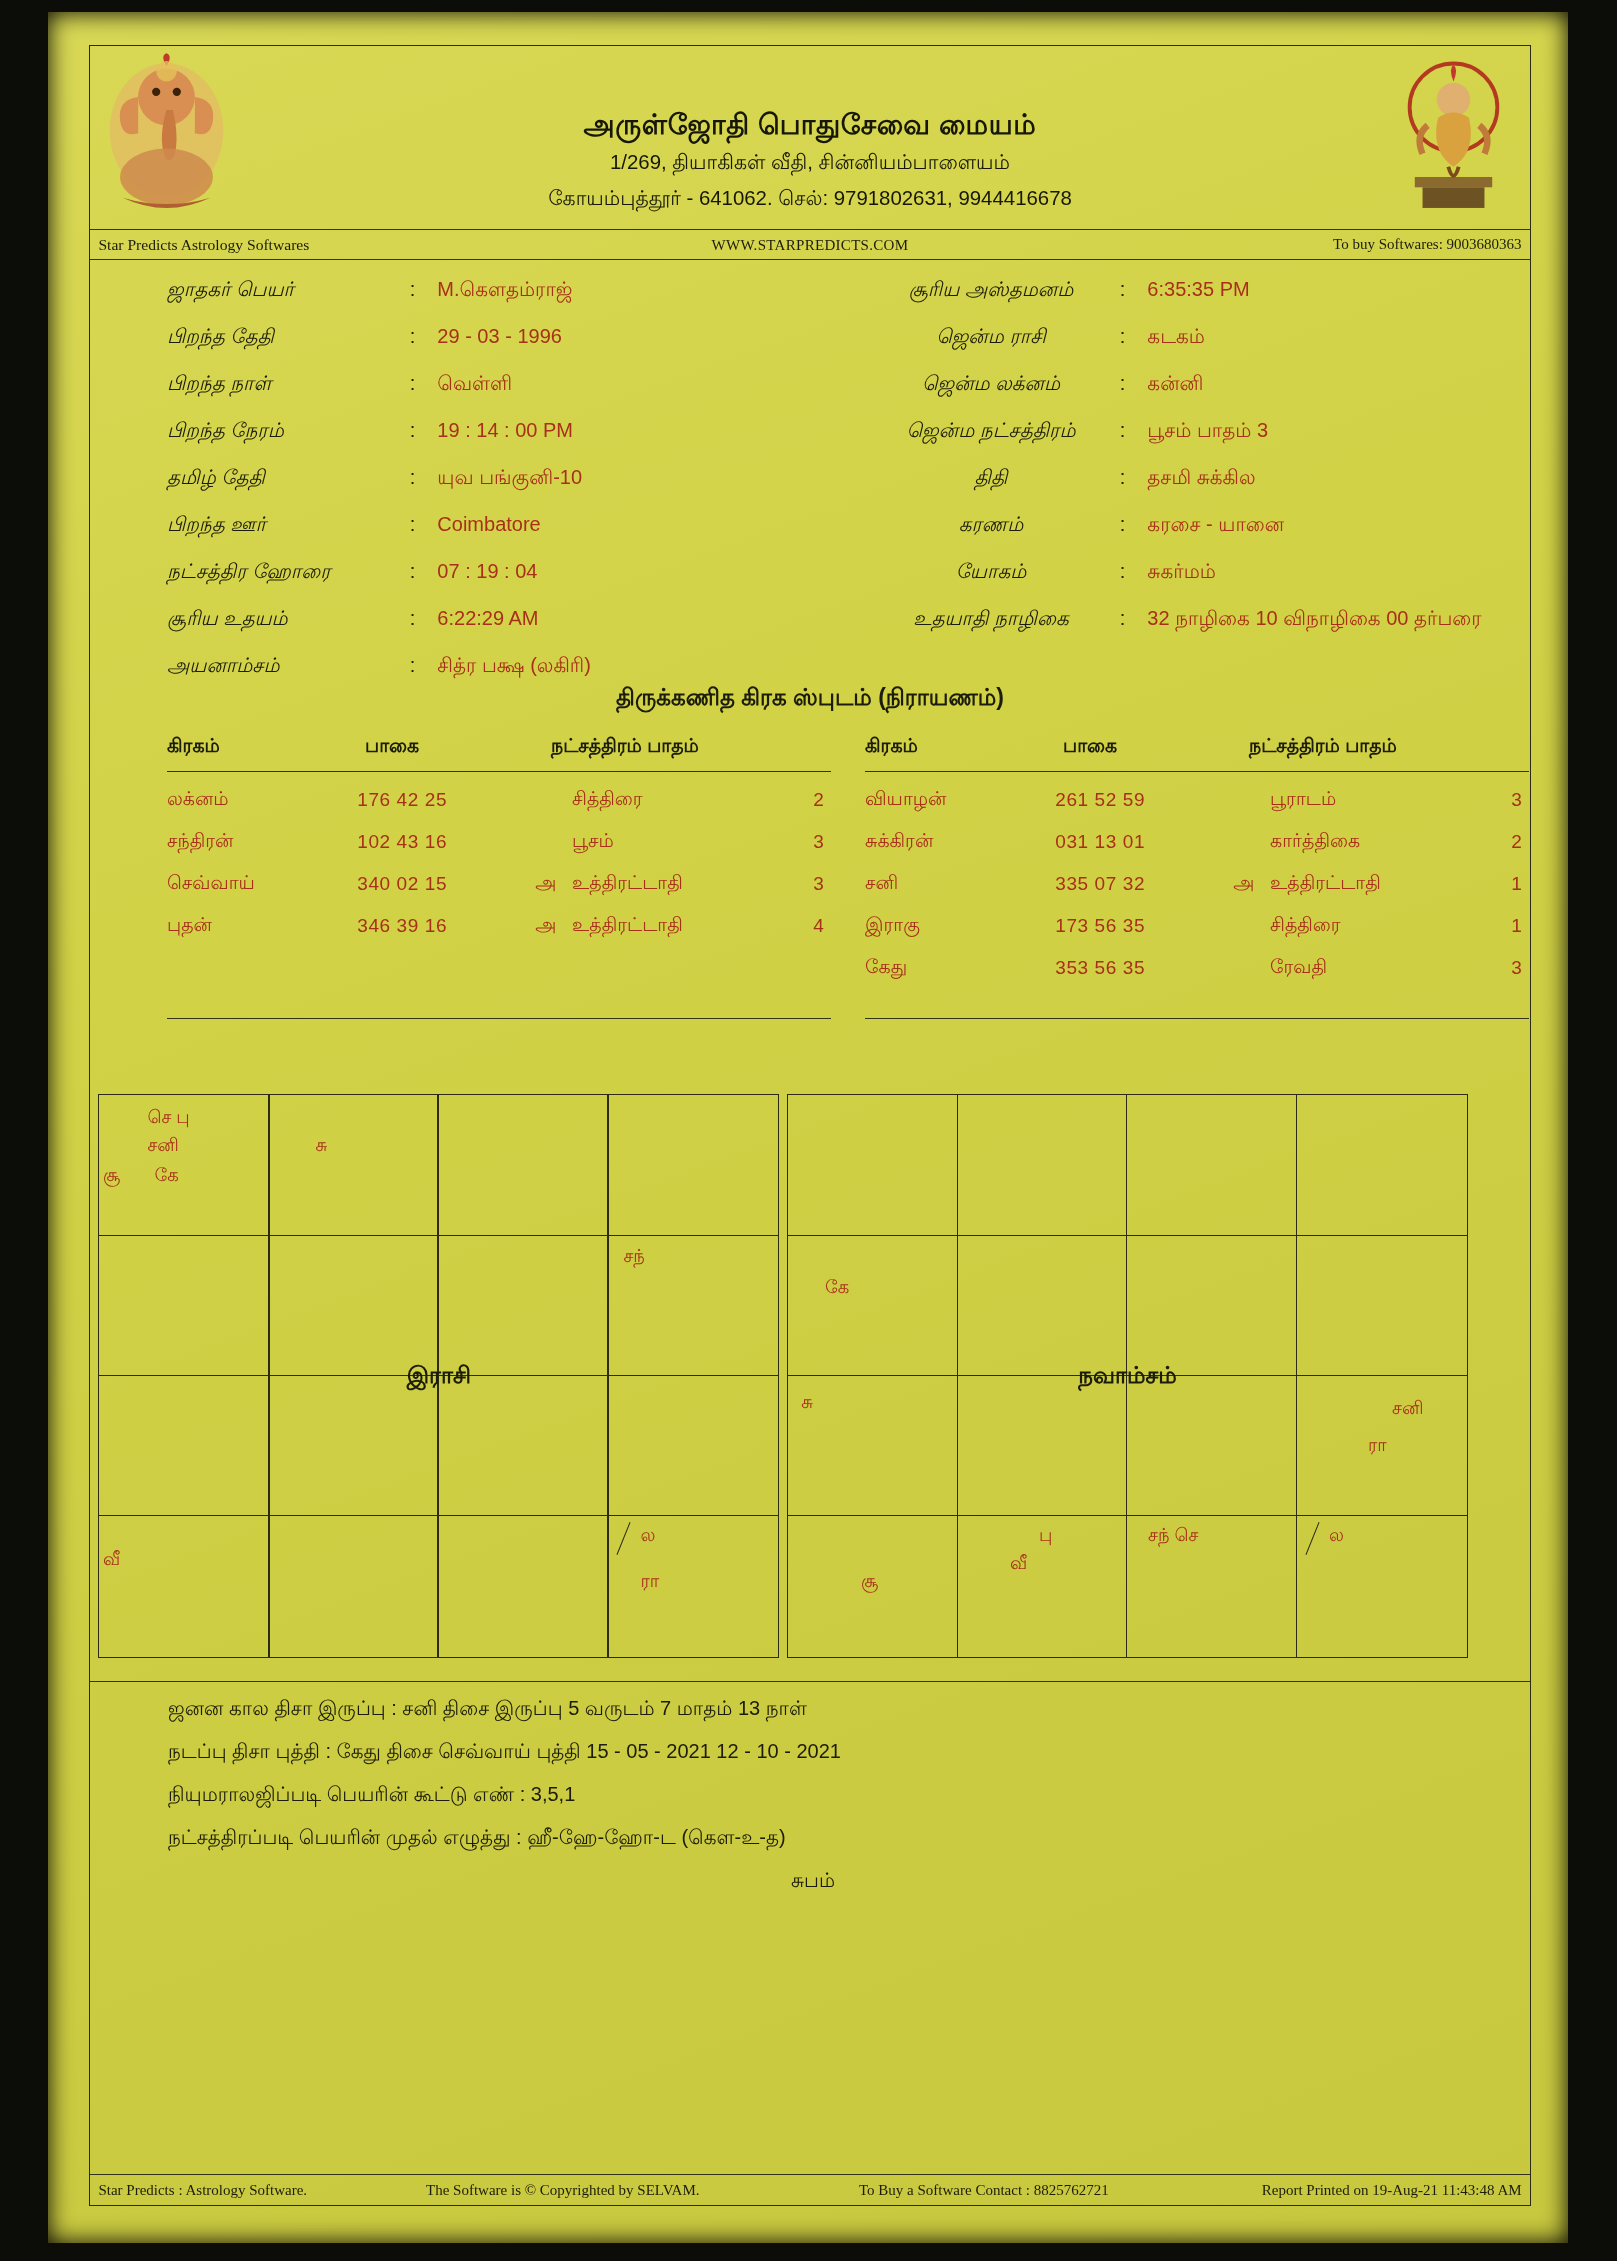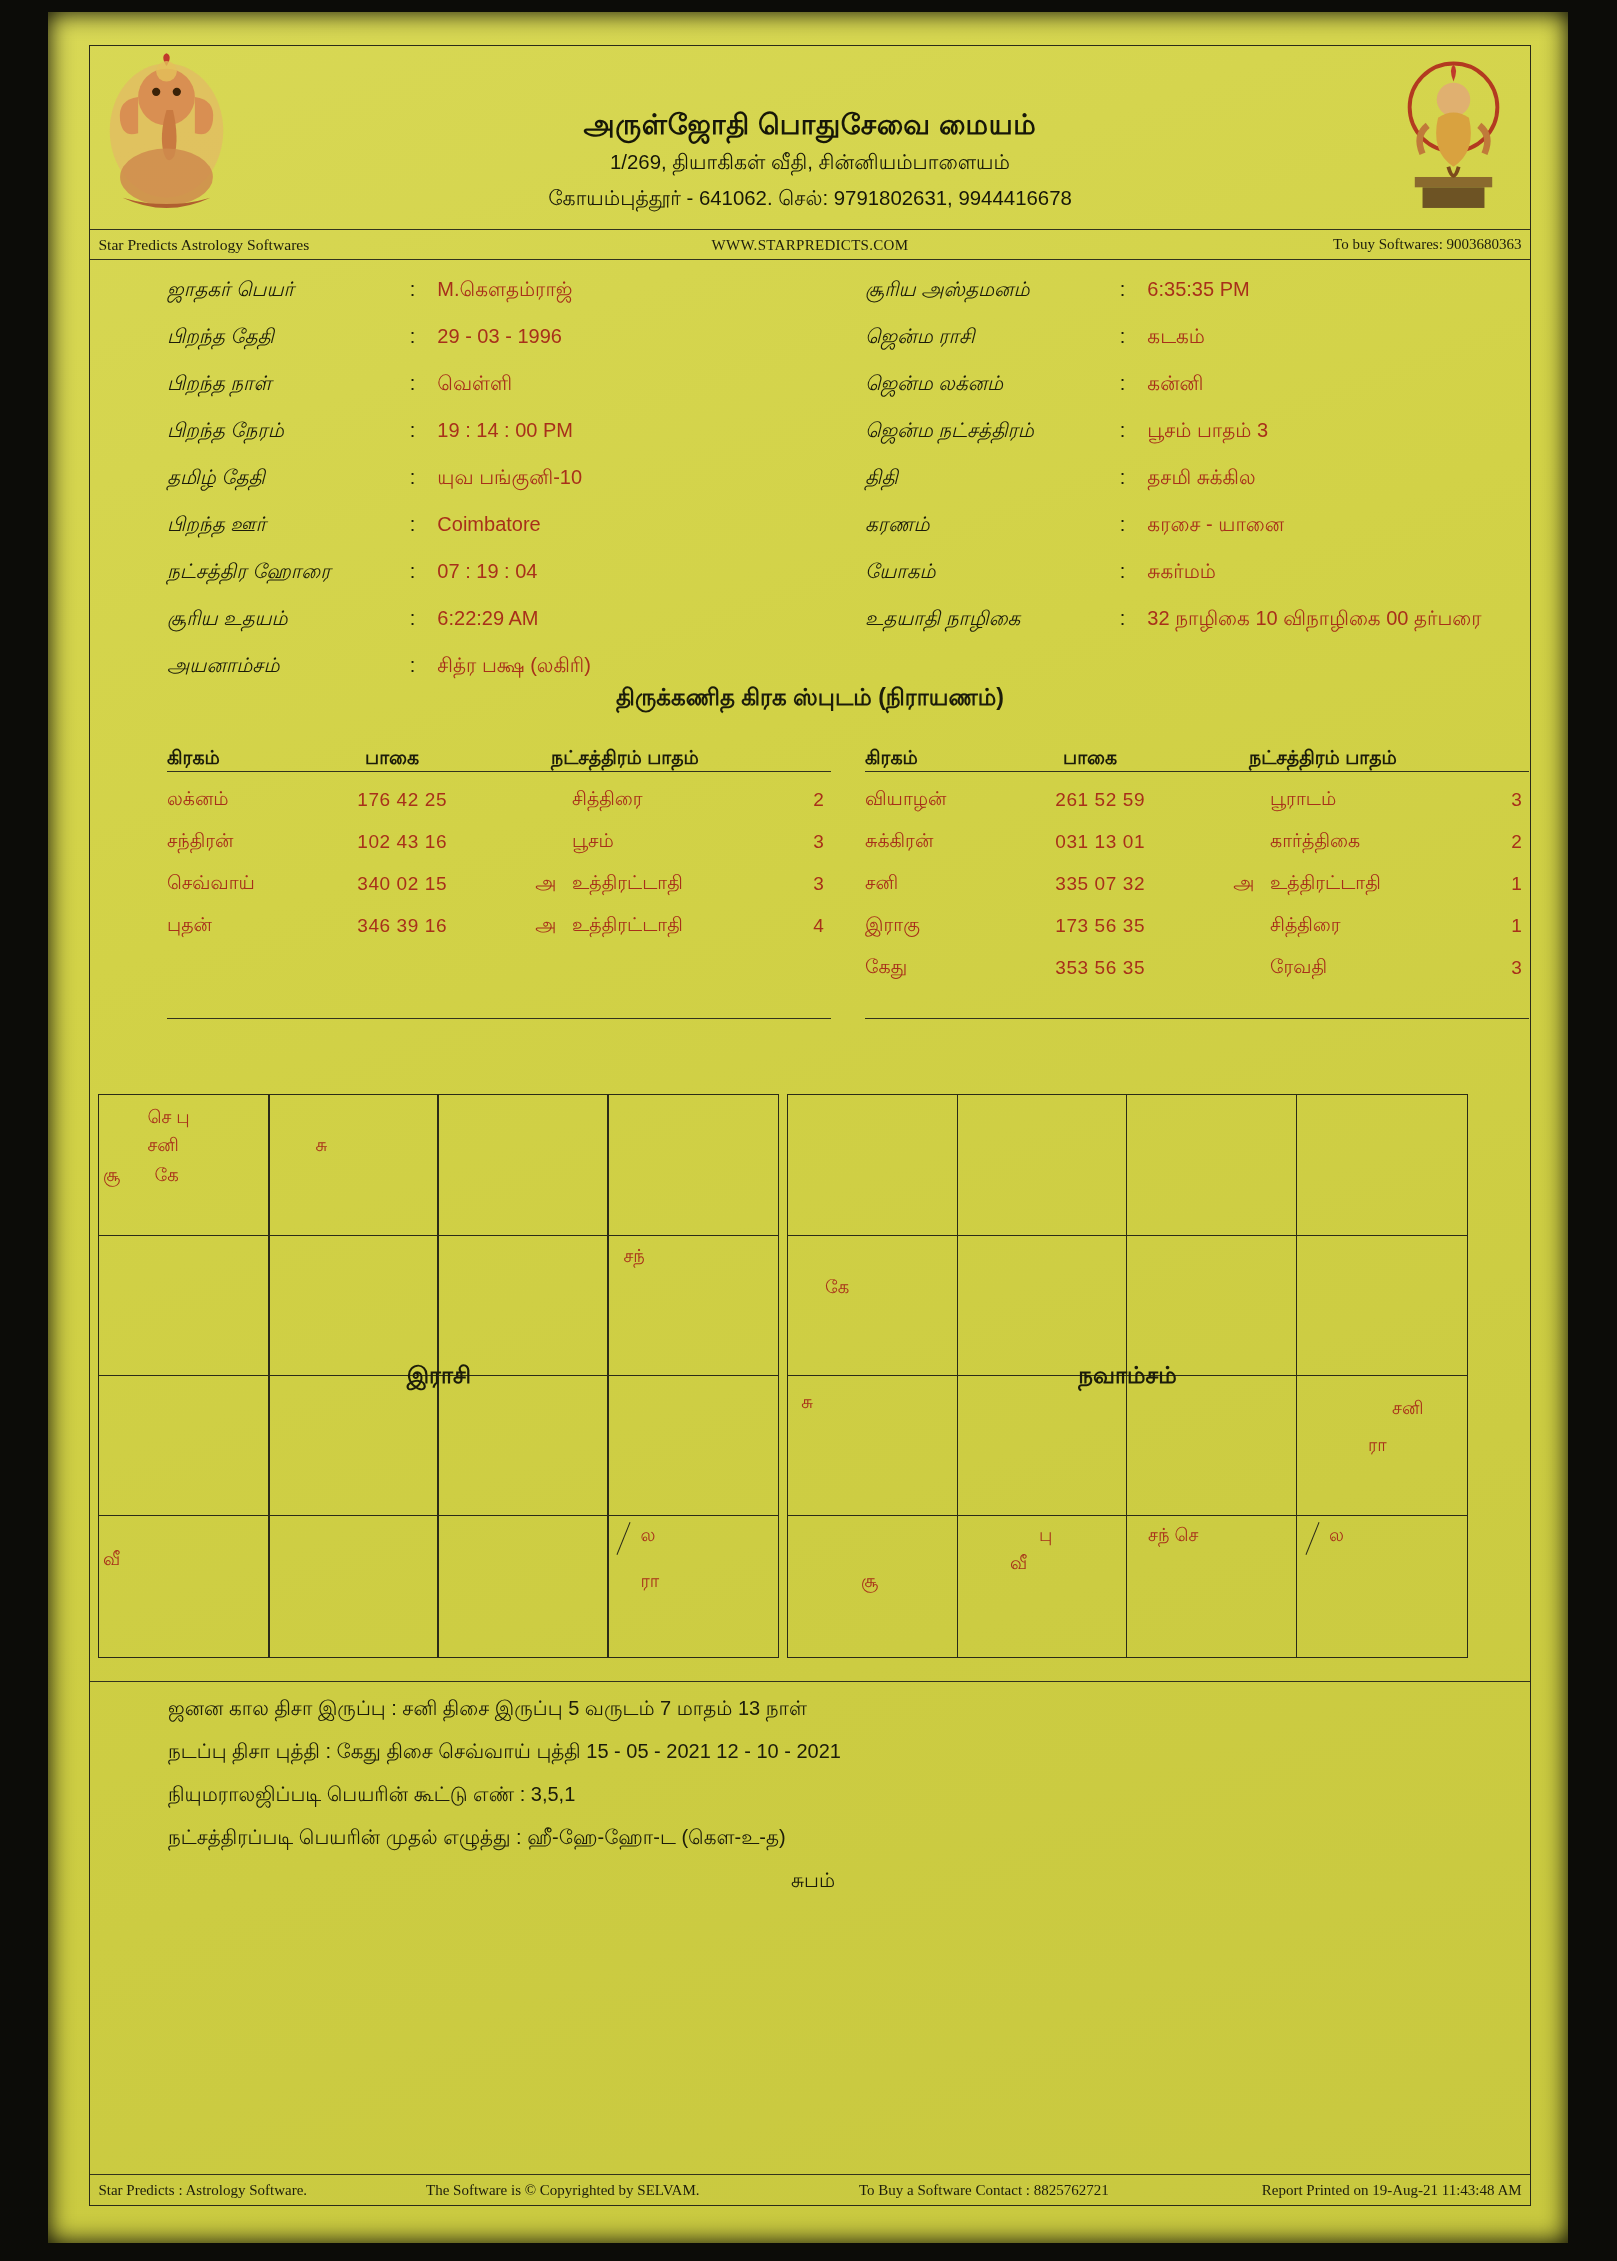--- a/index.html
+++ b/index.html
@@ -123,21 +123,21 @@
     white-space: nowrap;
   }
   .plabel {
     display: inline-block;
     width: 240px;
     font-size: 20px;
     color: #1c1c0a;
     vertical-align: top;
     font-style: italic;
   }
-  .pcol.r .plabel { width: 252px; }
+  .pcol.r .plabel { width: 252px; text-align: center; }
   .pcolon {
     display: inline-block;
     width: 25px;
     font-size: 20px;
     color: #1c1c0a;
     vertical-align: top;
   }
   .pvalue {
     display: inline-block;
     font-size: 20px;
@@ -166,21 +166,21 @@
   }
   .ptable.left { left: 77px; }
   .ptable.right { left: 775px; }
   .phead {
     position: relative;
     height: 40px;
     border-bottom: 1.2px solid #33331d;
   }
   .phead .ch {
     position: absolute;
-    top: 16px;
+    top: 4px;
     font-size: 19px;
     font-weight: bold;
     color: #1c1c0a;
   }
   .ptable table {
     width: 100%;
     border-collapse: collapse;
     margin-top: 8.4px;
   }
   .ptable td {

